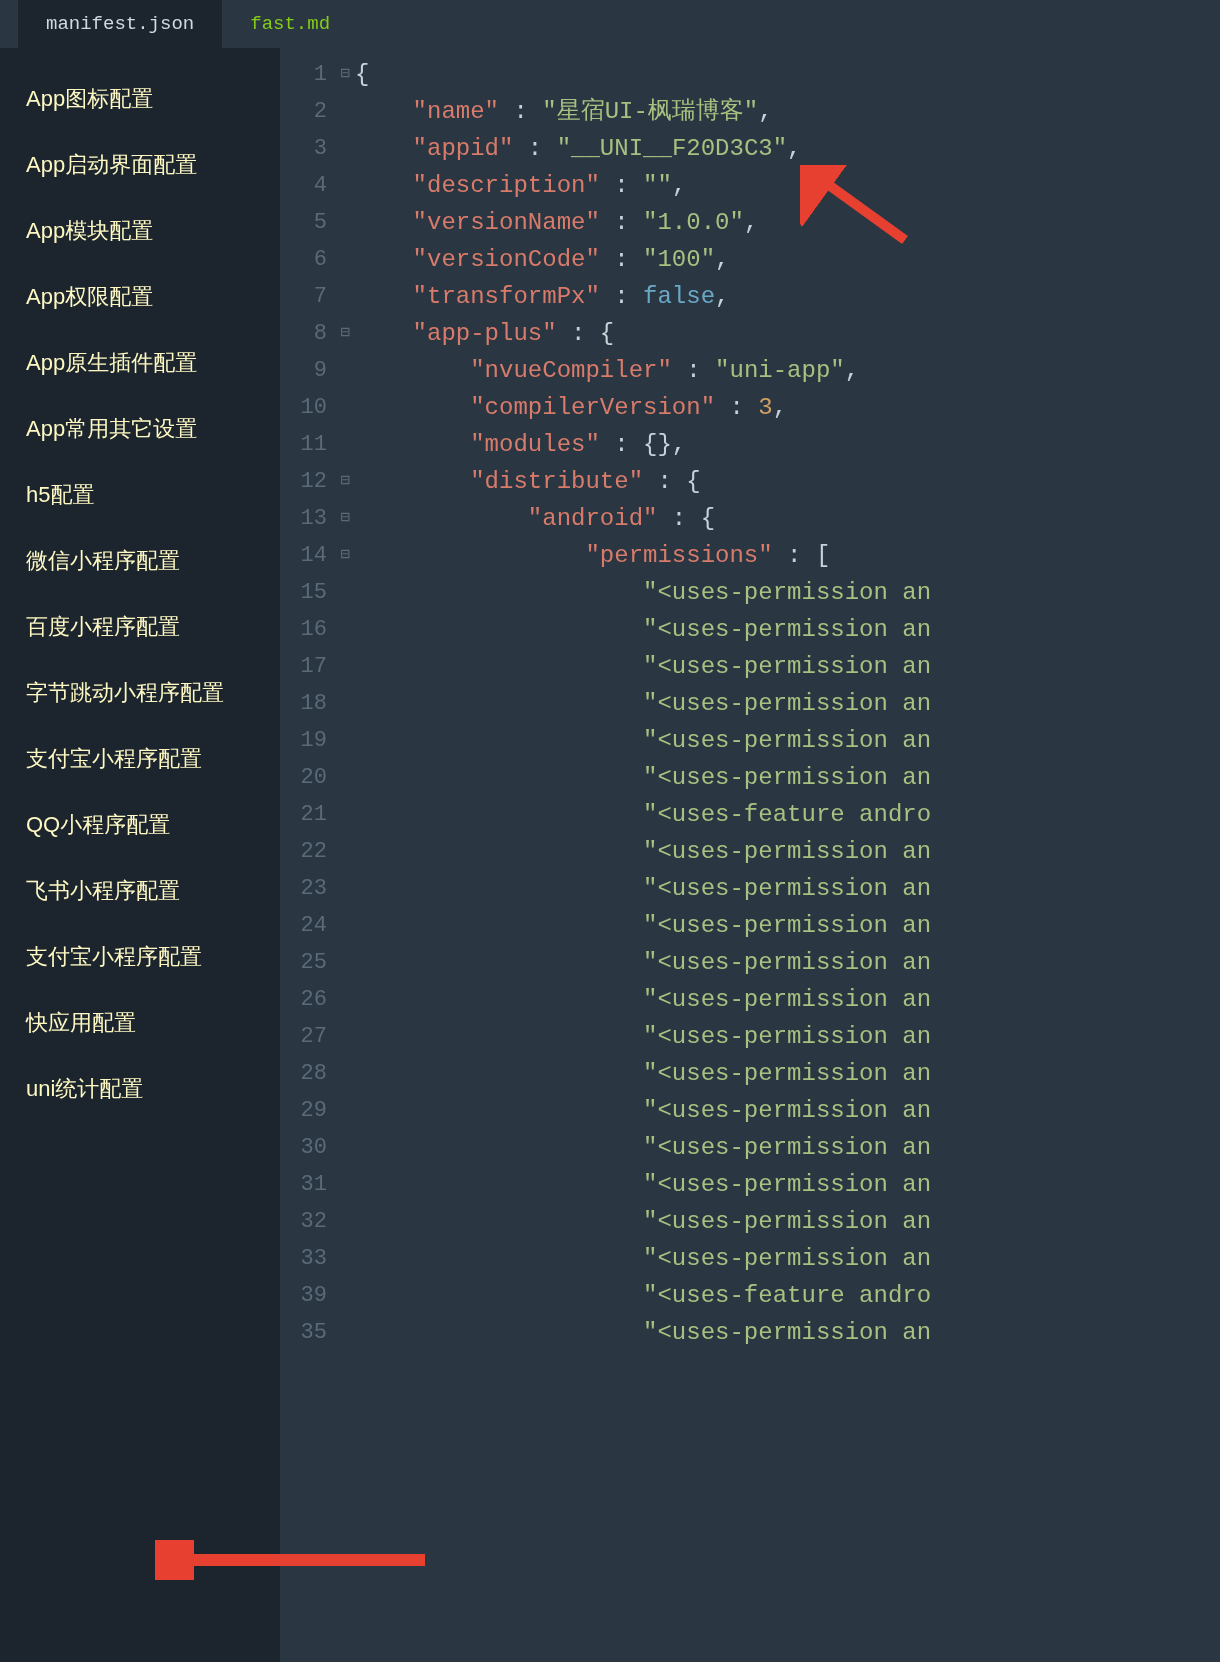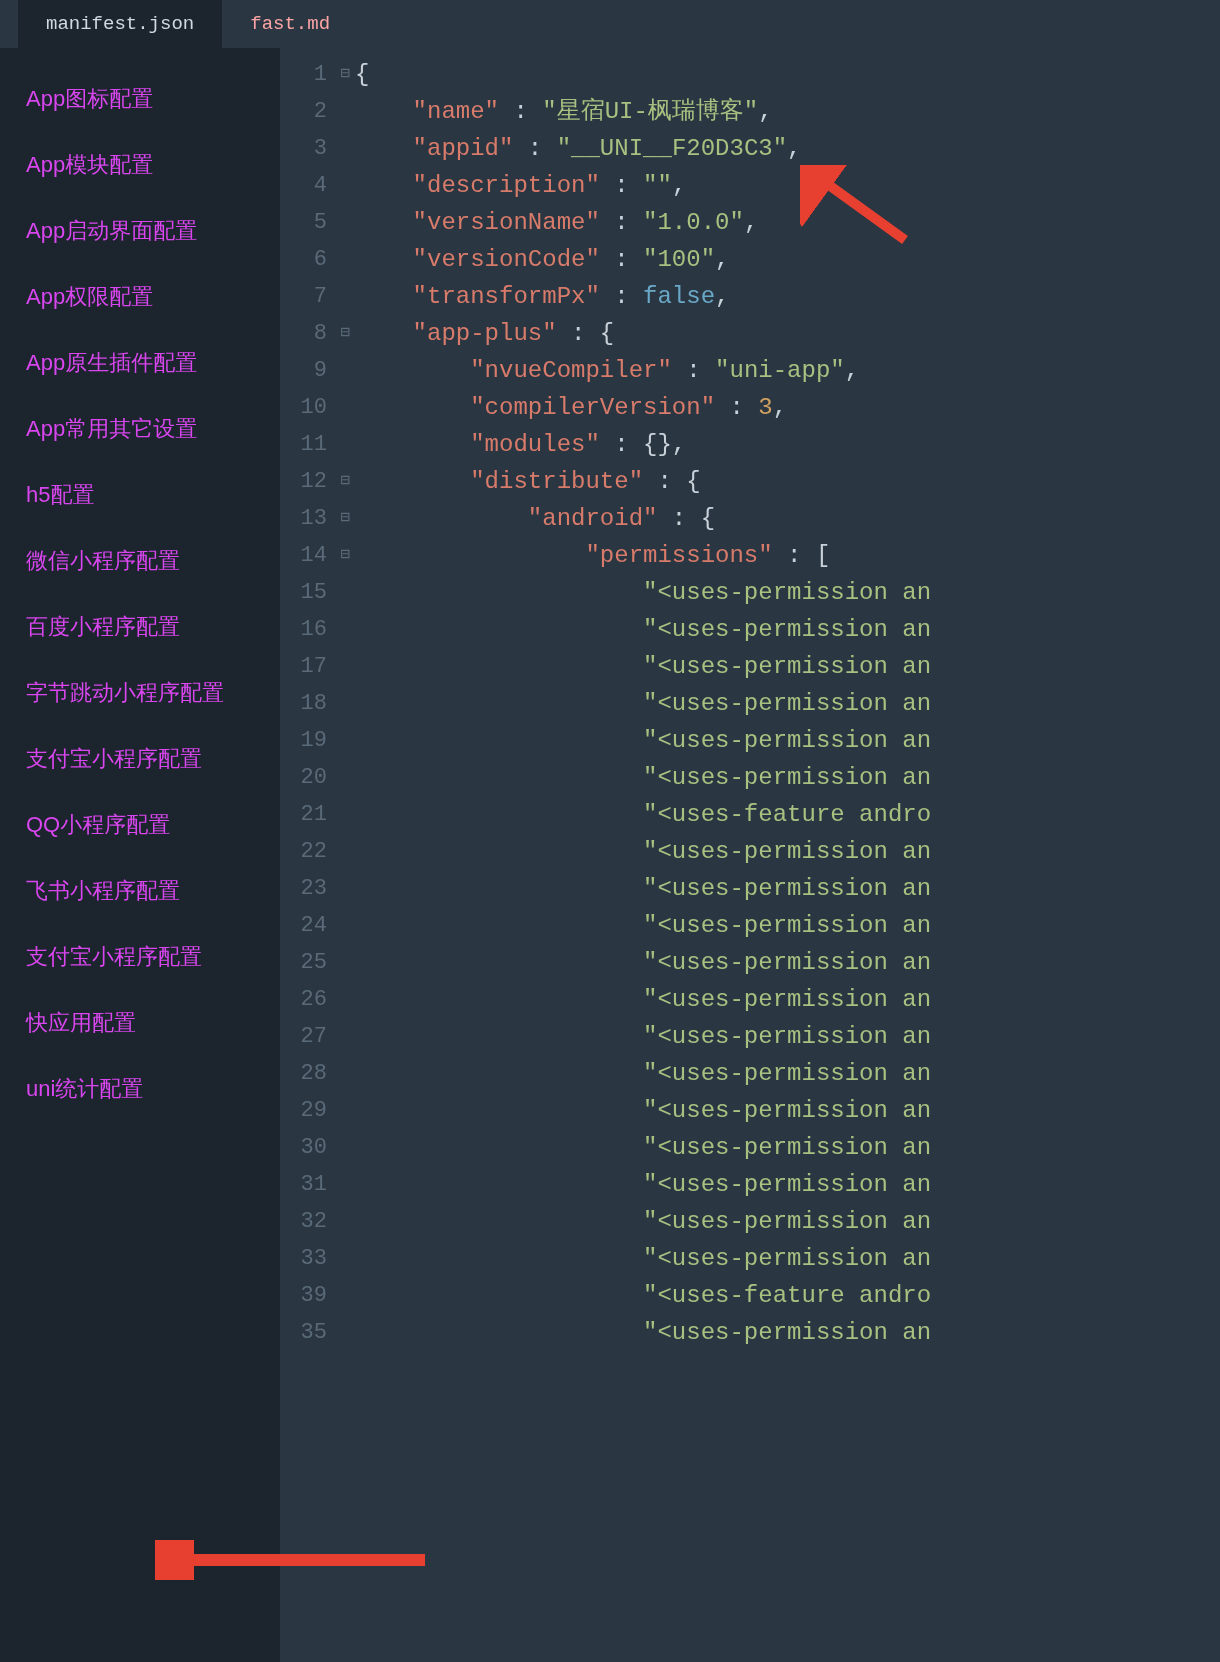--- a/index.html
+++ b/index.html
@@ -13,21 +13,21 @@
 }
 .tabs {
   display: flex;
   height: 48px;
   background: #2a3642;
   margin-left: 18px;
 }
 .tab {
   padding: 12px 28px;
   font-size: 19px;
-  color: #fca5a5;
+  color: #84cc16;
   cursor: pointer;
   display: flex;
   align-items: center;
 }
 .tab.active {
   background: #1c252e;
   color: #d0d8e0;
 }
 .main {
   display: flex;
@@ -35,21 +35,21 @@
 }
 .sidebar {
   width: 280px;
   background: #1c252e;
   padding-top: 18px;
   position: relative;
 }
 .sidebar-item {
   padding: 18px 26px;
   font-size: 22px;
-  color: #d946ef;
+  color: #fef9c3;
   cursor: pointer;
   font-family: "Microsoft YaHei", sans-serif;
 }
 .sidebar-item.active {
   color: #d8e0e8;
 }
 .editor {
   flex: 1;
   display: flex;
   background: #2a3642;
@@ -115,22 +115,22 @@
     <span>manifest.json</span>
   </div>
   <div class="tab">
     <span>fast.md</span>
   </div>
 </div>
 
 <div class="main">
   <div class="sidebar" id="sidebar">
       <div class="sidebar-item"><span>App图标配置</span></div>
+      <div class="sidebar-item"><span>App启动界面配置</span></div>
       <div class="sidebar-item"><span>App模块配置</span></div>
-      <div class="sidebar-item"><span>App启动界面配置</span></div>
       <div class="sidebar-item"><span>App权限配置</span></div>
       <div class="sidebar-item"><span>App原生插件配置</span></div>
       <div class="sidebar-item"><span>App常用其它设置</span></div>
       <div class="sidebar-item"><span>h5配置</span></div>
       <div class="sidebar-item"><span>微信小程序配置</span></div>
       <div class="sidebar-item"><span>百度小程序配置</span></div>
       <div class="sidebar-item"><span>字节跳动小程序配置</span></div>
       <div class="sidebar-item"><span>支付宝小程序配置</span></div>
       <div class="sidebar-item"><span>QQ小程序配置</span></div>
       <div class="sidebar-item"><span>飞书小程序配置</span></div>

